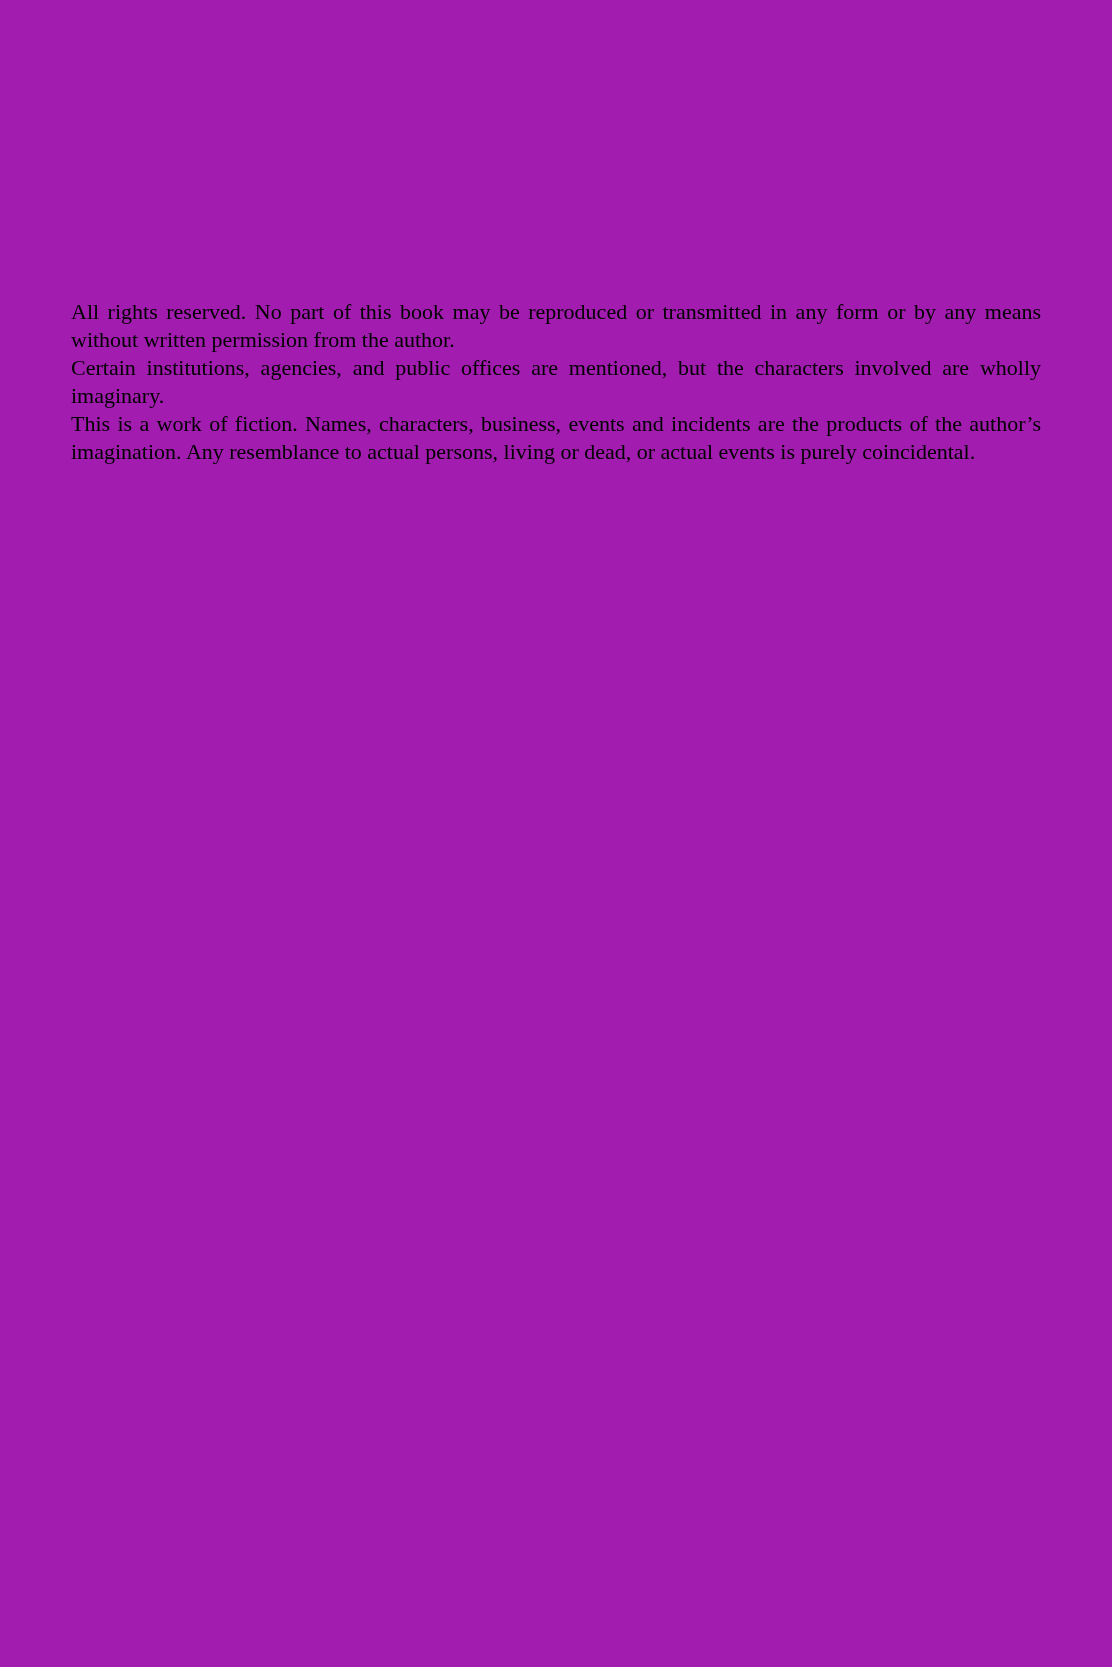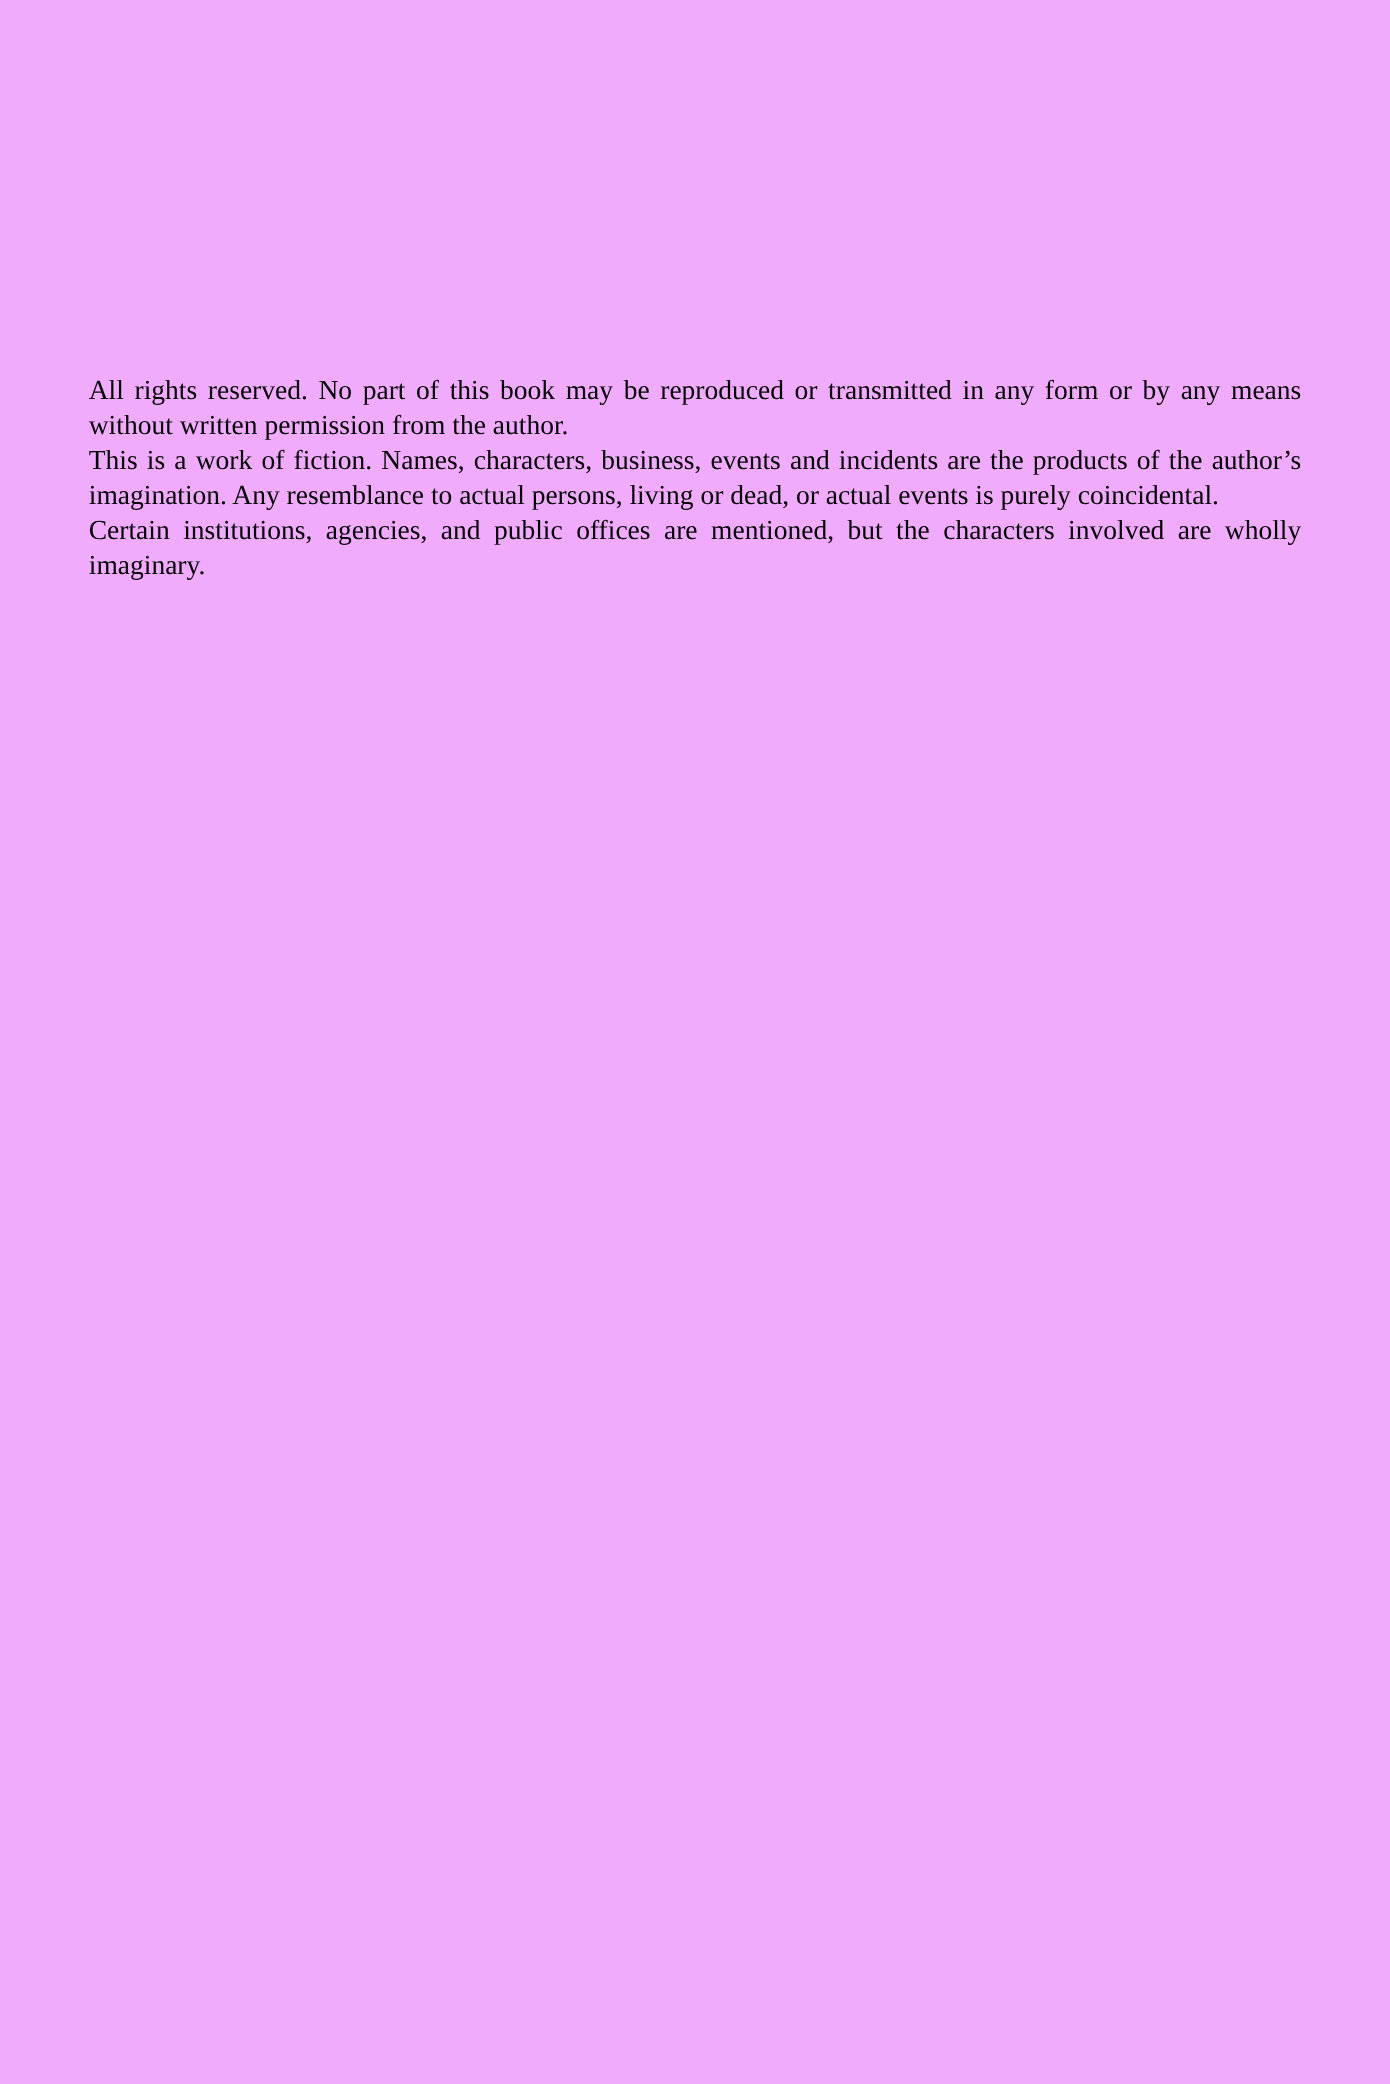--- a/index.html
+++ b/index.html
@@ -3,21 +3,21 @@
 <meta charset="utf-8">
 <style>
   * { margin: 0; padding: 0; box-sizing: border-box; }
   html, body {
     background: #ffffff;
   }
   .page {
     position: relative;
     width: 1112px;
     height: 1667px;
-    background: #f0abfc;
+    background: #a21caf;
     margin: 0 auto;
     overflow: hidden;
     font-family: "Liberation Serif", "DejaVu Serif", serif;
     color: #000000;
   }
   .text-block {
     position: absolute;
     left: 71px;
     top: 298px;
     width: 970px;
@@ -37,17 +37,17 @@
     text-align: left;
     color: #000000;
   }
 </style>
 </head>
 <body>
 
 <div class="page">
   <div class="text-block">
     <p class="para">All rights reserved. No part of this book may be reproduced or transmitted in any form or by any means without written permission from the author.</p>
+    <p class="para">Certain institutions, agencies, and public offices are mentioned, but the characters involved are wholly imaginary.</p>
     <p class="para">This is a work of fiction. Names, characters, business, events and incidents are the products of the author’s imagination. Any resemblance to actual persons, living or dead, or actual events is purely coincidental.</p>
-    <p class="para">Certain institutions, agencies, and public offices are mentioned, but the characters involved are wholly imaginary.</p>
 
   </div>
 </div>
 
 </body></html>

